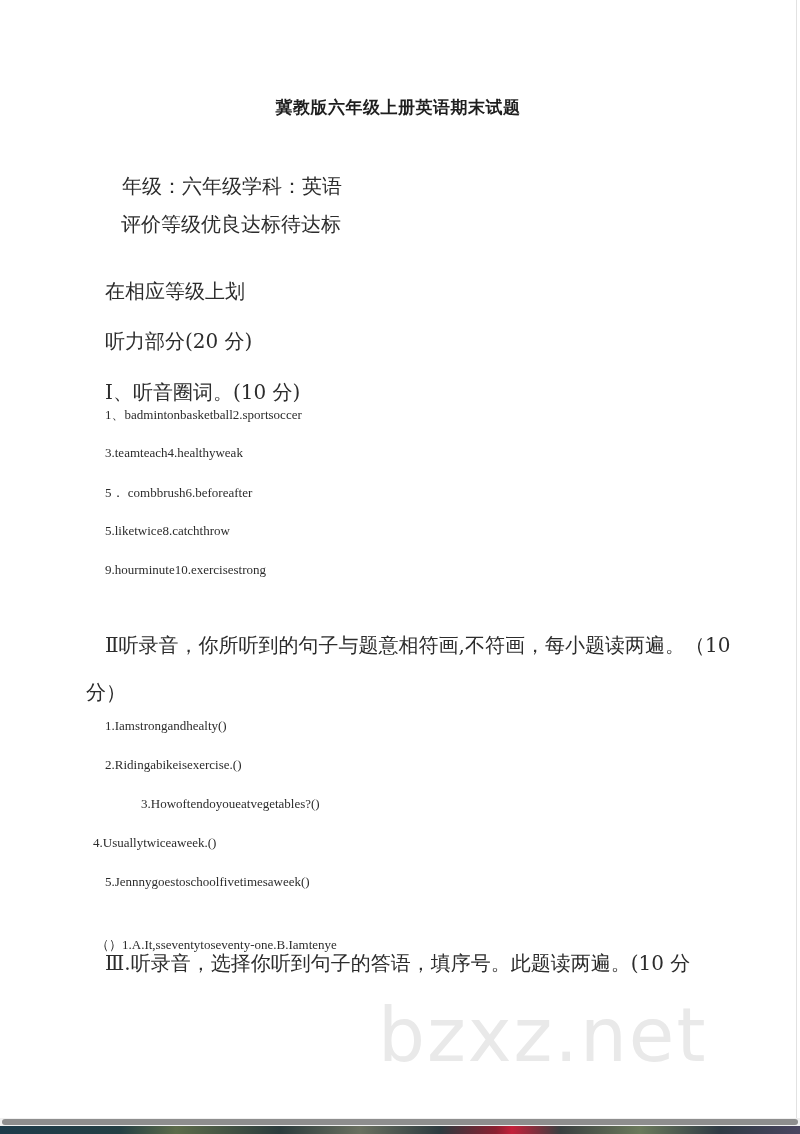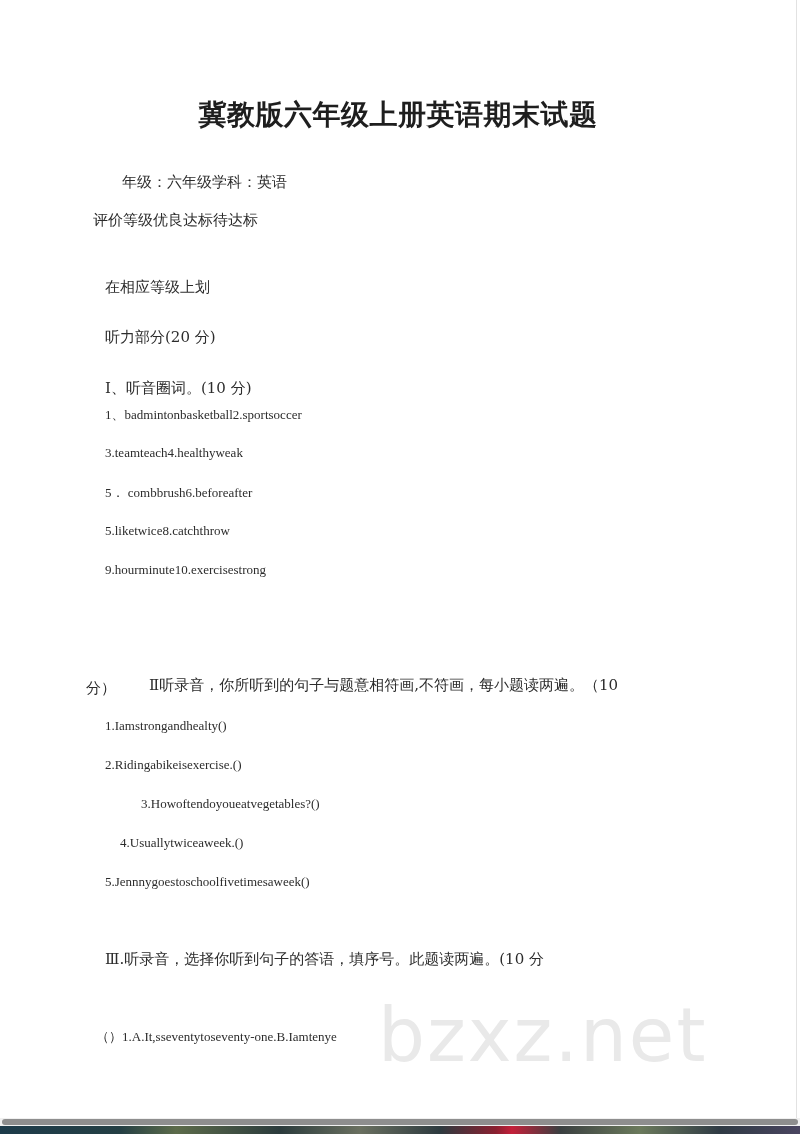--- a/index.html
+++ b/index.html
@@ -11,25 +11,25 @@
     }
     .page {
       position: absolute; left: 0; top: 0; width: 796px; height: 1118px;
       background: #ffffff;
       border-right: 1px solid #e2e2e2;
     }
     .title {
       position: absolute; top: 96px; left: 0; width: 100%;
       text-align: center;
       font-family: "DejaVu Sans", "Liberation Sans", sans-serif;
-      font-weight: bold; font-size: 28px; letter-spacing: 0.5px;
+      font-weight: bold; font-size: 17px; letter-spacing: 0.5px;
       color: #1e1e1e;
     }
     .line {
-      position: absolute; font-size: 15px; white-space: nowrap; color: #2c2c2c;
+      position: absolute; font-size: 20px; white-space: nowrap; color: #2c2c2c;
     }
     .en { font-family: "Liberation Serif", "DejaVu Serif", serif; font-size: 13px; }
     .watermark {
       position: absolute; left: 378px; top: 992px;
       font-family: "DejaVu Sans", "Liberation Sans", sans-serif;
       font-weight: normal; font-size: 74px; letter-spacing: 2px;
       color: #e9e9e9; pointer-events: none;
     }
     .scrollbar-track {
       position: absolute; left: 0; top: 1118px; width: 800px; height: 8px;
@@ -44,41 +44,41 @@
       background: linear-gradient(90deg, #1d3b4a 0%, #243f44 15%, #5c6b4a 22%, #2b3b3c 35%, #6a7060 45%, #2d3a3f 55%, #8a2030 62%, #c4203a 64%, #3a3f40 70%, #6b7a5c 80%, #2f3a44 90%, #4a4560 100%);
     }
   </style>
 </head>
 <body>
 
 <div class="page">
   <div class="title">冀教版六年级上册英语期末试题</div>
 
   <div class="line" style="left:122px; top:173px;">年级：六年级学科：英语</div>
-  <div class="line" style="left:93px; top:211px;">评价等级优良达标待达标</div>
+  <div class="line" style="left:121px; top:211px;">评价等级优良达标待达标</div>
   <div class="line" style="left:105px; top:250px;margin-top:28px;">在相应等级上划</div>
 
   <div class="line" style="left:105px; top:328px;">听力部分(20 分)</div>
 
   <div class="line" style="left:105px; top:367px;margin-top:12px;">Ⅰ、听音圈词。(10 分)</div>
   <div class="line en" style="left:105px; top:406px;">1、badmintonbasketball2.sportsoccer</div>
   <div class="line en" style="left:105px; top:445px;">3.teamteach4.healthyweak</div>
   <div class="line en" style="left:105px; top:484px;">5． combbrush6.beforeafter</div>
   <div class="line en" style="left:105px; top:523px;">5.liketwice8.catchthrow</div>
   <div class="line en" style="left:105px; top:562px;">9.hourminute10.exercisestrong</div>
 
-  <div class="line" style="left:105px; top:676px;margin-left:44px;">Ⅱ听录音，你所听到的句子与题意相符画,不符画，每小题读两遍。（10</div>
+  <div class="line" style="left:105px; top:632px;">Ⅱ听录音，你所听到的句子与题意相符画,不符画，每小题读两遍。（10</div>
   <div class="line" style="left:86px; top:679px;">分）</div>
   <div class="line en" style="left:105px; top:718px;">1.Iamstrongandhealty()</div>
   <div class="line en" style="left:105px; top:757px;">2.Ridingabikeisexercise.()</div>
   <div class="line en" style="left:105px; top:796px;margin-left:36px;">3.Howoftendoyoueatvegetables?()</div>
-  <div class="line en" style="left:120px; top:835px;">4.Usuallytwiceaweek.()</div>
+  <div class="line en" style="left:93px; top:835px;">4.Usuallytwiceaweek.()</div>
   <div class="line en" style="left:105px; top:874px;">5.Jennnygoestoschoolfivetimesaweek()</div>
 
   <div class="line" style="left:105px; top:950px;">Ⅲ.听录音，选择你听到句子的答语，填序号。此题读两遍。(10 分</div>
-  <div class="line en" style="left:96px; top:1028px;">（）1.A.It,sseventytoseventy-one.B.Iamtenye</div>
+  <div class="line en" style="left:96px; top:936px;">（）1.A.It,sseventytoseventy-one.B.Iamtenye</div>
 
   <div class="watermark">bzxz.net</div>
 </div>
 
 <div class="scrollbar-track"></div>
 <div class="scrollbar-thumb"></div>
 <div class="bottom-strip"></div>
 
 </body></html>

